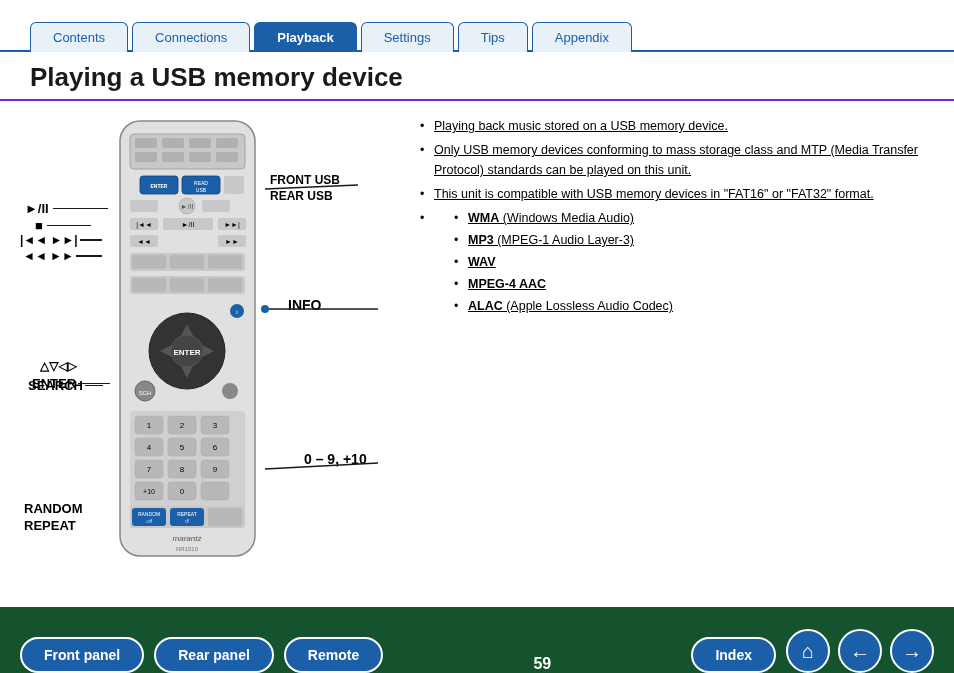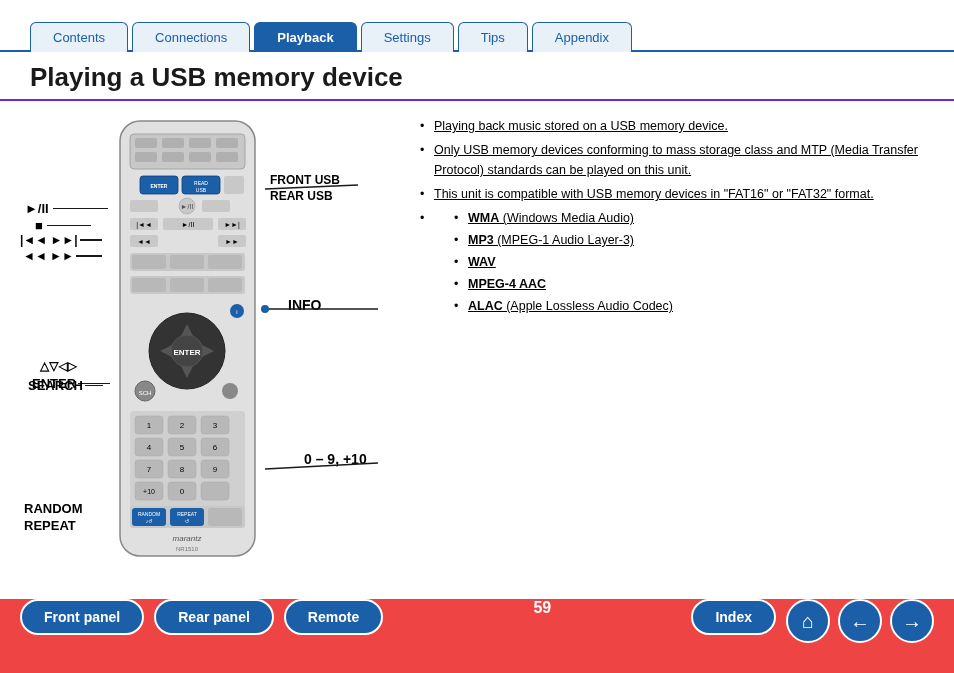--- a/index.html
+++ b/index.html
@@ -112,24 +112,24 @@
       left: 0;
     }
     .bold { font-weight: bold; }
 
     
     .bottom-bar {
       position: absolute;
       bottom: 0;
       left: 0;
       right: 0;
-      height: 74px;
-      background: #ef4444;
-      display: flex;
-      align-items: flex-start;
+      height: 66px;
+      background: #14532d;
+      display: flex;
+      align-items: flex-end;
       padding: 0 20px;
     }
     .bottom-btn {
       background: #1a5fa8;
       color: #fff;
       border: 2px solid #fff;
       border-radius: 20px;
       padding: 8px 22px;
       font-size: 14px;
       font-weight: bold;

